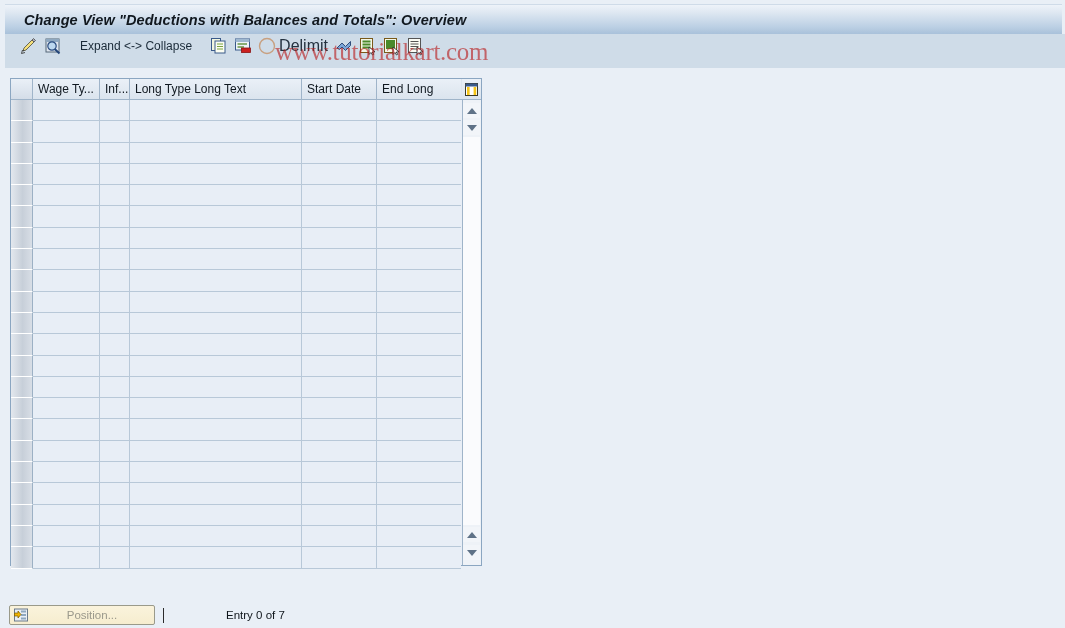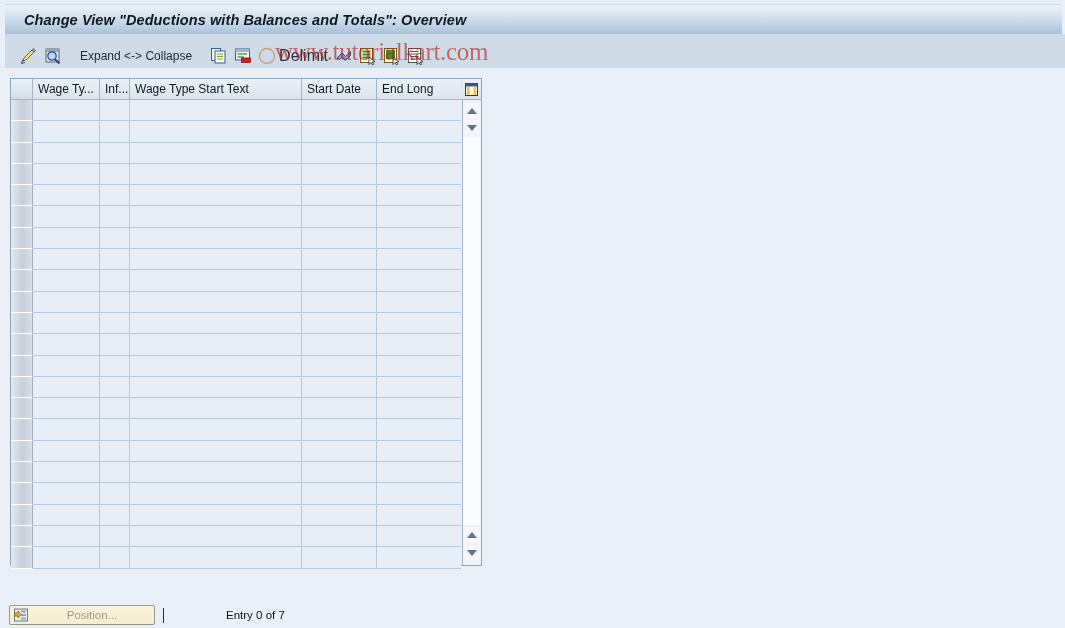--- a/index.html
+++ b/index.html
@@ -45,21 +45,21 @@
     white-space: nowrap;
   }
 
   
   #toolbar {
     position: absolute;
     left: 5px; top: 34px;
     width: 1060px; height: 34px;
     background: #cfdce8;
     display: flex;
-    align-items: flex-end;
+    align-items: flex-start;
     box-sizing: border-box;
     padding-left: 14px;
   }
   .tb-item {
     display: flex;
     align-items: center;
     justify-content: center;
     height: 24px;
     margin-right: 4px;
   }
@@ -360,21 +360,21 @@
   <div id="watermark">www.tutorialkart.com</div>
 
   <div id="tablewrap">
 
     <div id="tablegrid">
 
       <div class="hdr-row">
         <div class="hdr-cell hdr-selcol"></div>
         <div class="hdr-cell c-wagety">Wage Ty...</div>
         <div class="hdr-cell c-inf">Inf...</div>
-        <div class="hdr-cell c-longtext">Wage Type Start Text</div>
+        <div class="hdr-cell c-longtext">Long Type Long Text</div>
         <div class="hdr-cell c-start">Start Date</div>
         <div class="hdr-cell c-end">End Long</div>
       </div>
 
       <div id="rows-container">
           <div class="body-row">
             <div class="body-cell sel-cell"></div>
             <div class="body-cell c-wagety"></div>
             <div class="body-cell c-inf"></div>
             <div class="body-cell c-longtext"></div>

